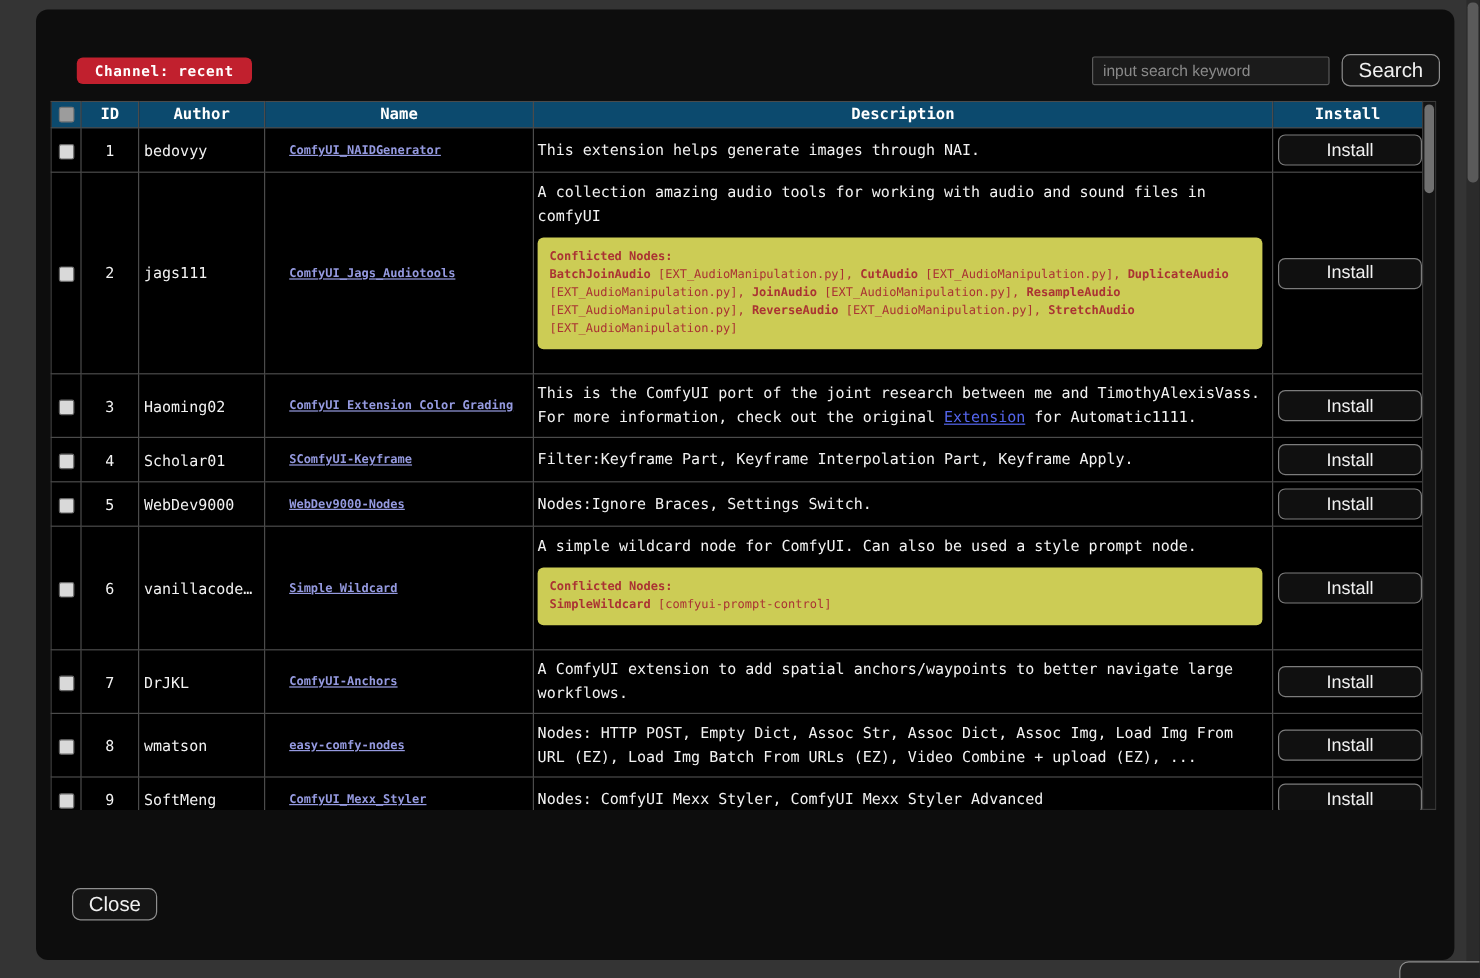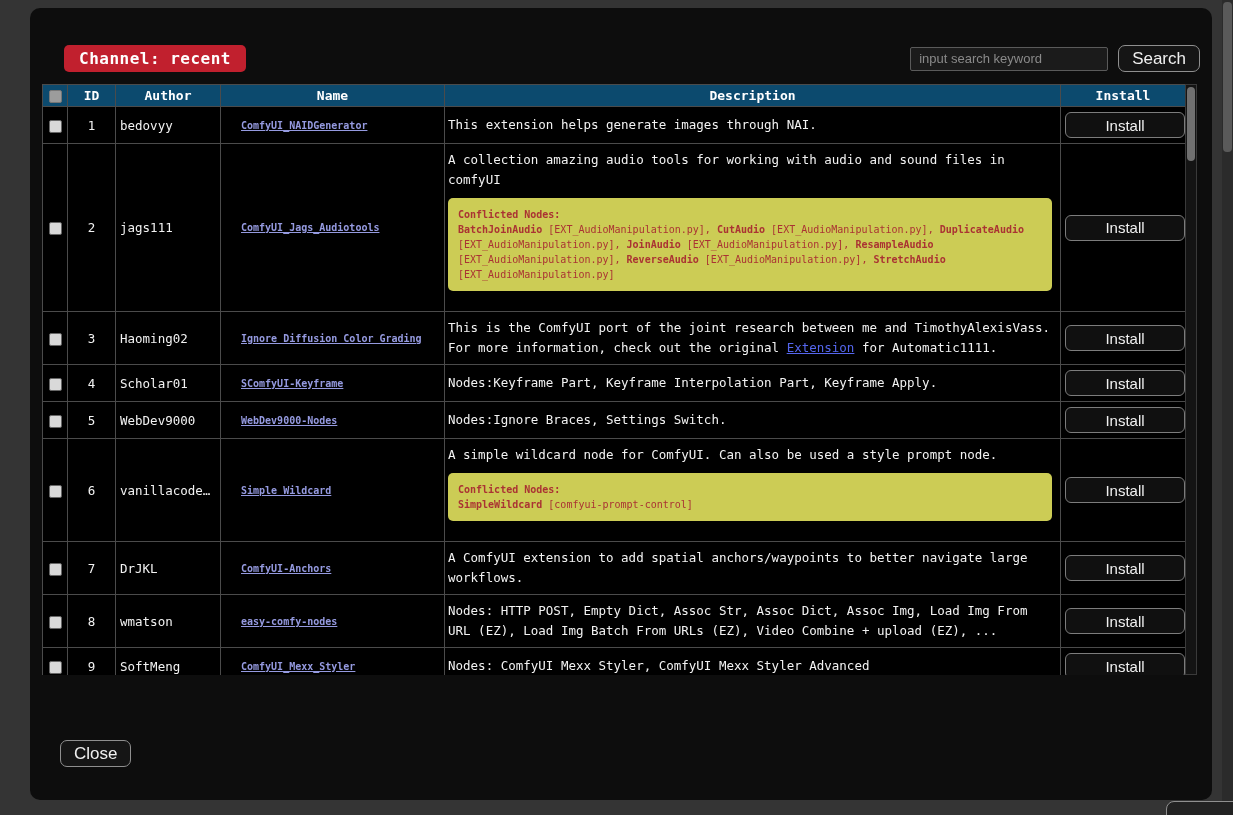--- a/index.html
+++ b/index.html
@@ -22,21 +22,21 @@
   
   .toolbar { display:flex; align-items:center; height:27px; margin-bottom:12px; }
   .filter-select {
     width:194px; height:25px; margin-left:6px;
     font-family:"Liberation Sans",sans-serif; font-size:13px;
     background:#ffffff; color:#1a1a1a; border:1px solid #888; border-radius:3px;
   }
   .channel-badge {
     margin-left:22px; padding:4px 15px;
     background:var(--badge-bg,#c1202e); color:#fff;
-    font-weight:bold; font-size:16px; border-radius:5px; letter-spacing:0.5px;
+    font-weight:bold; font-size:12px; border-radius:5px; letter-spacing:0.5px;
   }
   .search-input {
     margin-left:auto; width:198px; height:24px; padding:0 8px;
     background:#1b1b1b; border:1px solid #5a5a5a; border-radius:2px;
     color:#cfcfcf; font-family:"Liberation Sans",sans-serif; font-size:13px;
   }
   .search-input::placeholder { color:#8a8a8a; }
   .btn {
     font-family:"Liberation Sans",sans-serif; color:#f0f0f0;
     background:#151515; border:1px solid #8f8f8f; border-radius:7px; cursor:pointer;
@@ -158,33 +158,33 @@
                 <div class="conflict-list"><b>BatchJoinAudio</b><span> [EXT_AudioManipulation.py], </span><b>CutAudio</b><span> [EXT_AudioManipulation.py], </span><b>DuplicateAudio</b><span> [EXT_AudioManipulation.py], </span><b>JoinAudio</b><span> [EXT_AudioManipulation.py], </span><b>ResampleAudio</b><span> [EXT_AudioManipulation.py], </span><b>ReverseAudio</b><span> [EXT_AudioManipulation.py], </span><b>StretchAudio</b><span> [EXT_AudioManipulation.py]</span></div>
               </div>
             </td>
             <td class="c-install"><button class="btn install-btn">Install</button></td>
           </tr>
 
           <tr>
             <td class="c-check"><input type="checkbox" class="cb" style=""></td>
             <td class="c-id">3</td>
             <td class="c-author">Haoming02</td>
-            <td class="c-name"><a class="name-link">Ignore Diffusion Color Grading</a></td>
+            <td class="c-name"><a class="name-link">ComfyUI Extension Color Grading</a></td>
             <td class="c-desc">
               <span>This is the ComfyUI port of the joint research between me and TimothyAlexisVass. For more information, check out the original </span><a class="ext-link">Extension</a><span> for Automatic1111.</span>
             </td>
             <td class="c-install"><button class="btn install-btn">Install</button></td>
           </tr>
 
           <tr>
             <td class="c-check"><input type="checkbox" class="cb" style=""></td>
             <td class="c-id">4</td>
             <td class="c-author">Scholar01</td>
             <td class="c-name"><a class="name-link">SComfyUI-Keyframe</a></td>
-            <td class="c-desc">Nodes:Keyframe Part, Keyframe Interpolation Part, Keyframe Apply.</td>
+            <td class="c-desc">Filter:Keyframe Part, Keyframe Interpolation Part, Keyframe Apply.</td>
             <td class="c-install"><button class="btn install-btn">Install</button></td>
           </tr>
 
           <tr>
             <td class="c-check"><input type="checkbox" class="cb" style=""></td>
             <td class="c-id">5</td>
             <td class="c-author">WebDev9000</td>
             <td class="c-name"><a class="name-link">WebDev9000-Nodes</a></td>
             <td class="c-desc">Nodes:Ignore Braces, Settings Switch.</td>
             <td class="c-install"><button class="btn install-btn">Install</button></td>

